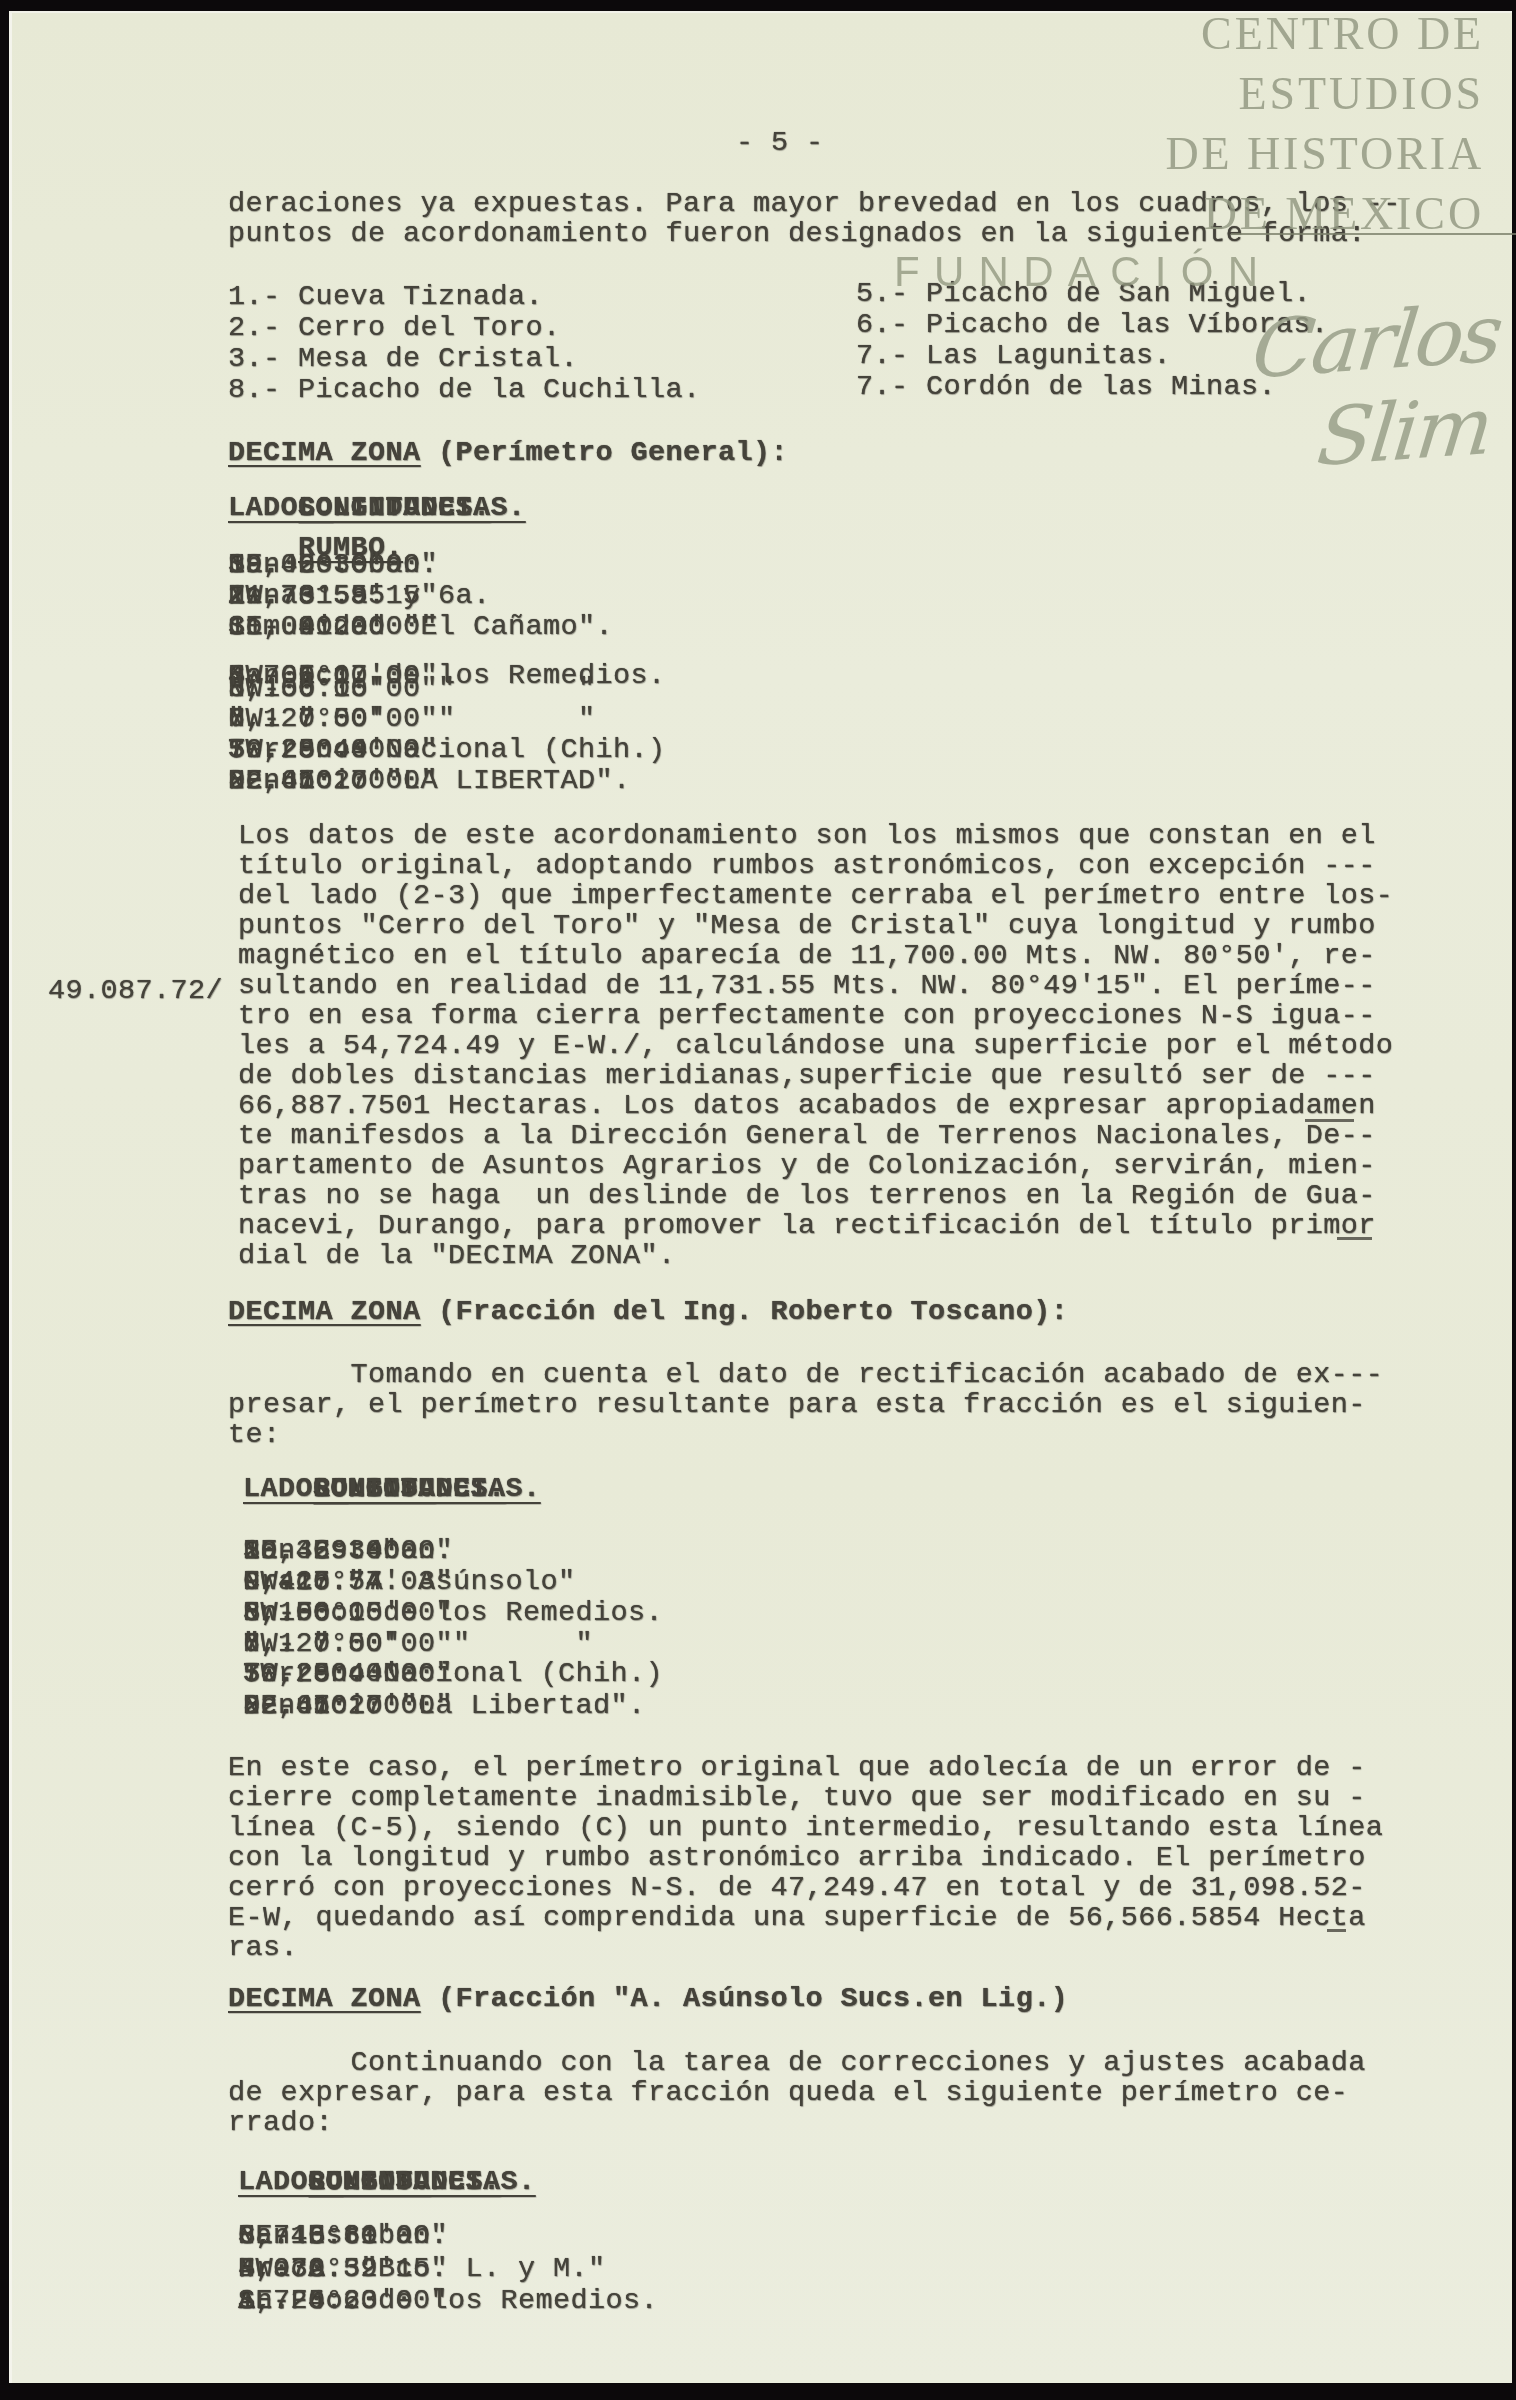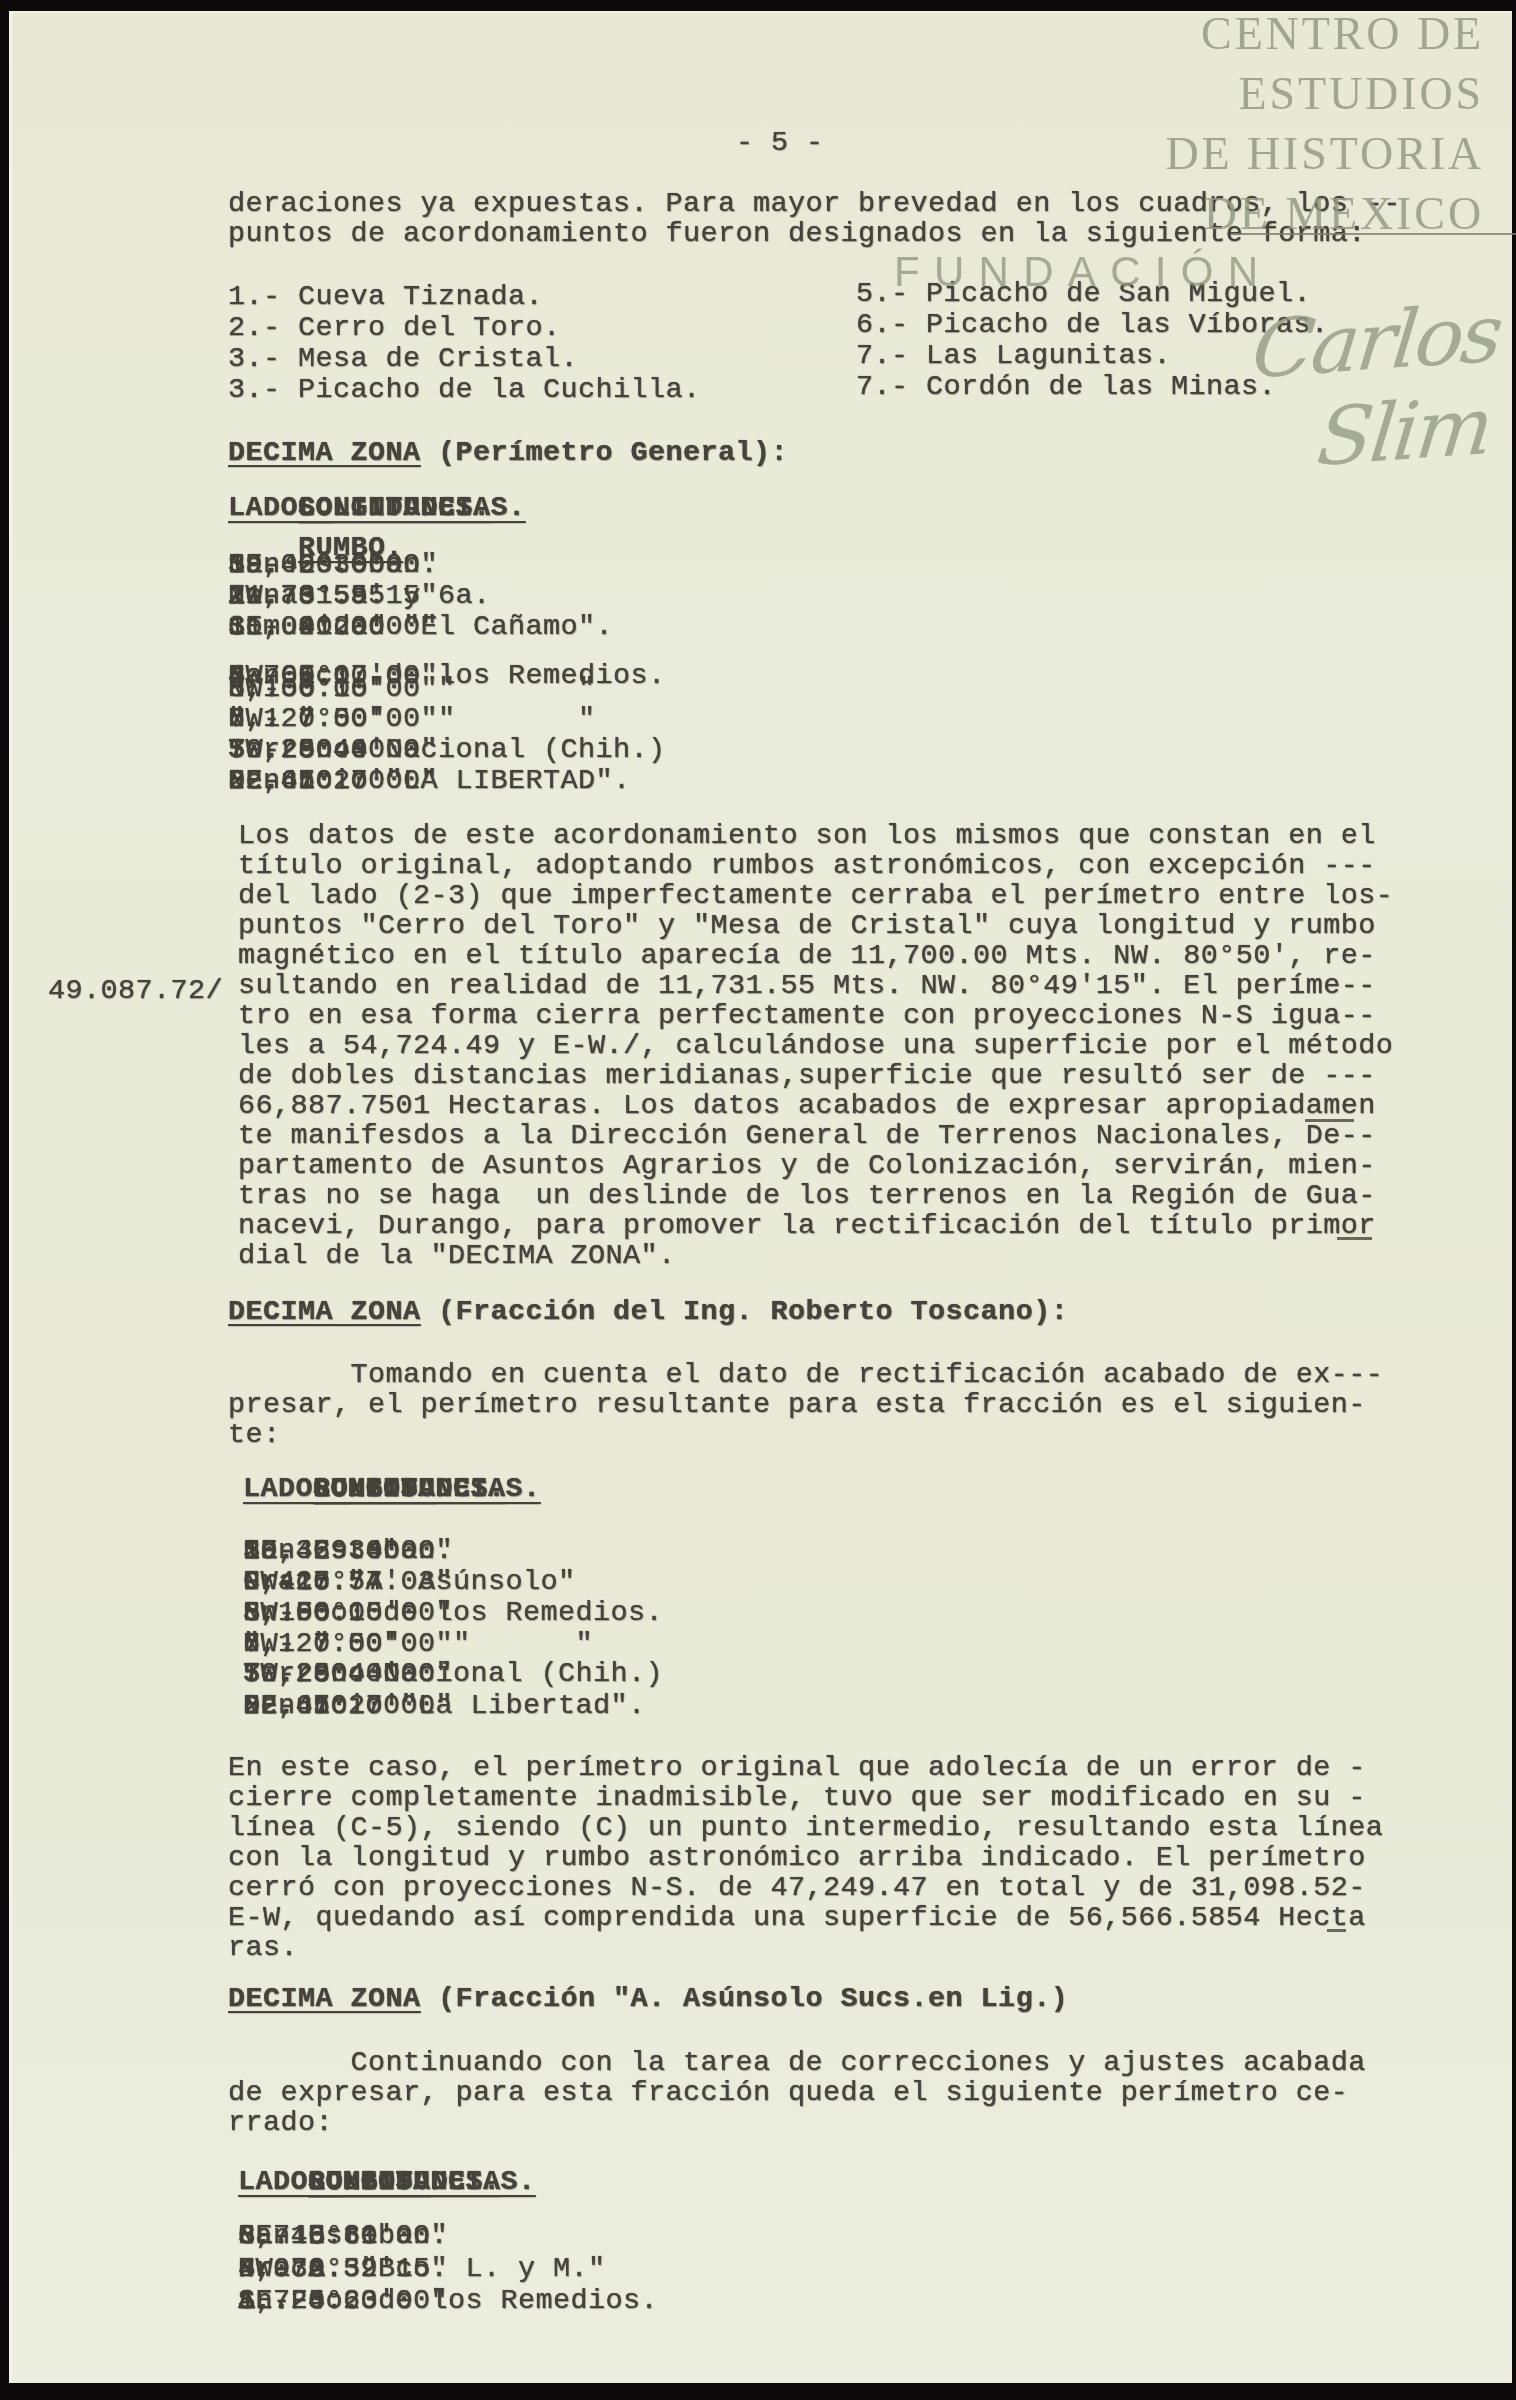--- a/index.html
+++ b/index.html
@@ -63,21 +63,21 @@
 <div class="paper"></div>
 
 <div class="ink" style="left:736px;top:128px;">- 5 -</div>
 
 <div class="ink" style="left:228px;top:189px;">deraciones ya expuestas. Para mayor brevedad en los cuadros, los --
 puntos de acordonamiento fueron designados en la siguiente forma:</div>
 
 <div class="ink" style="left:228px;top:281px;line-height:31px;"><span>1.- Cueva Tiznada.</span>
 <span>2.- Cerro del Toro.</span>
 <span>3.- Mesa de Cristal.</span>
-<span>3.- Picacho de la Cuchilla.</span></div>
+<span>8.- Picacho de la Cuchilla.</span></div>
 
 <div class="ink" style="left:856px;top:278px;line-height:31px;"><span>5.- Picacho de San Miguel.</span>
 <span>6.- Picacho de las Víboras.</span>
 <span>7.- Las Lagunitas.</span>
 <span>7.- Cordón de las Minas.</span></div>
 
 <div class="ink heading" style="left:228px;top:438px;"><span class="u">DECIMA ZONA</span><span> (Perímetro General):</span></div>
 
 <div class="tbl t1 ink" style="left:228px;top:493px;height:314px;">
   <div class="trow thead" style="top:0px;">

